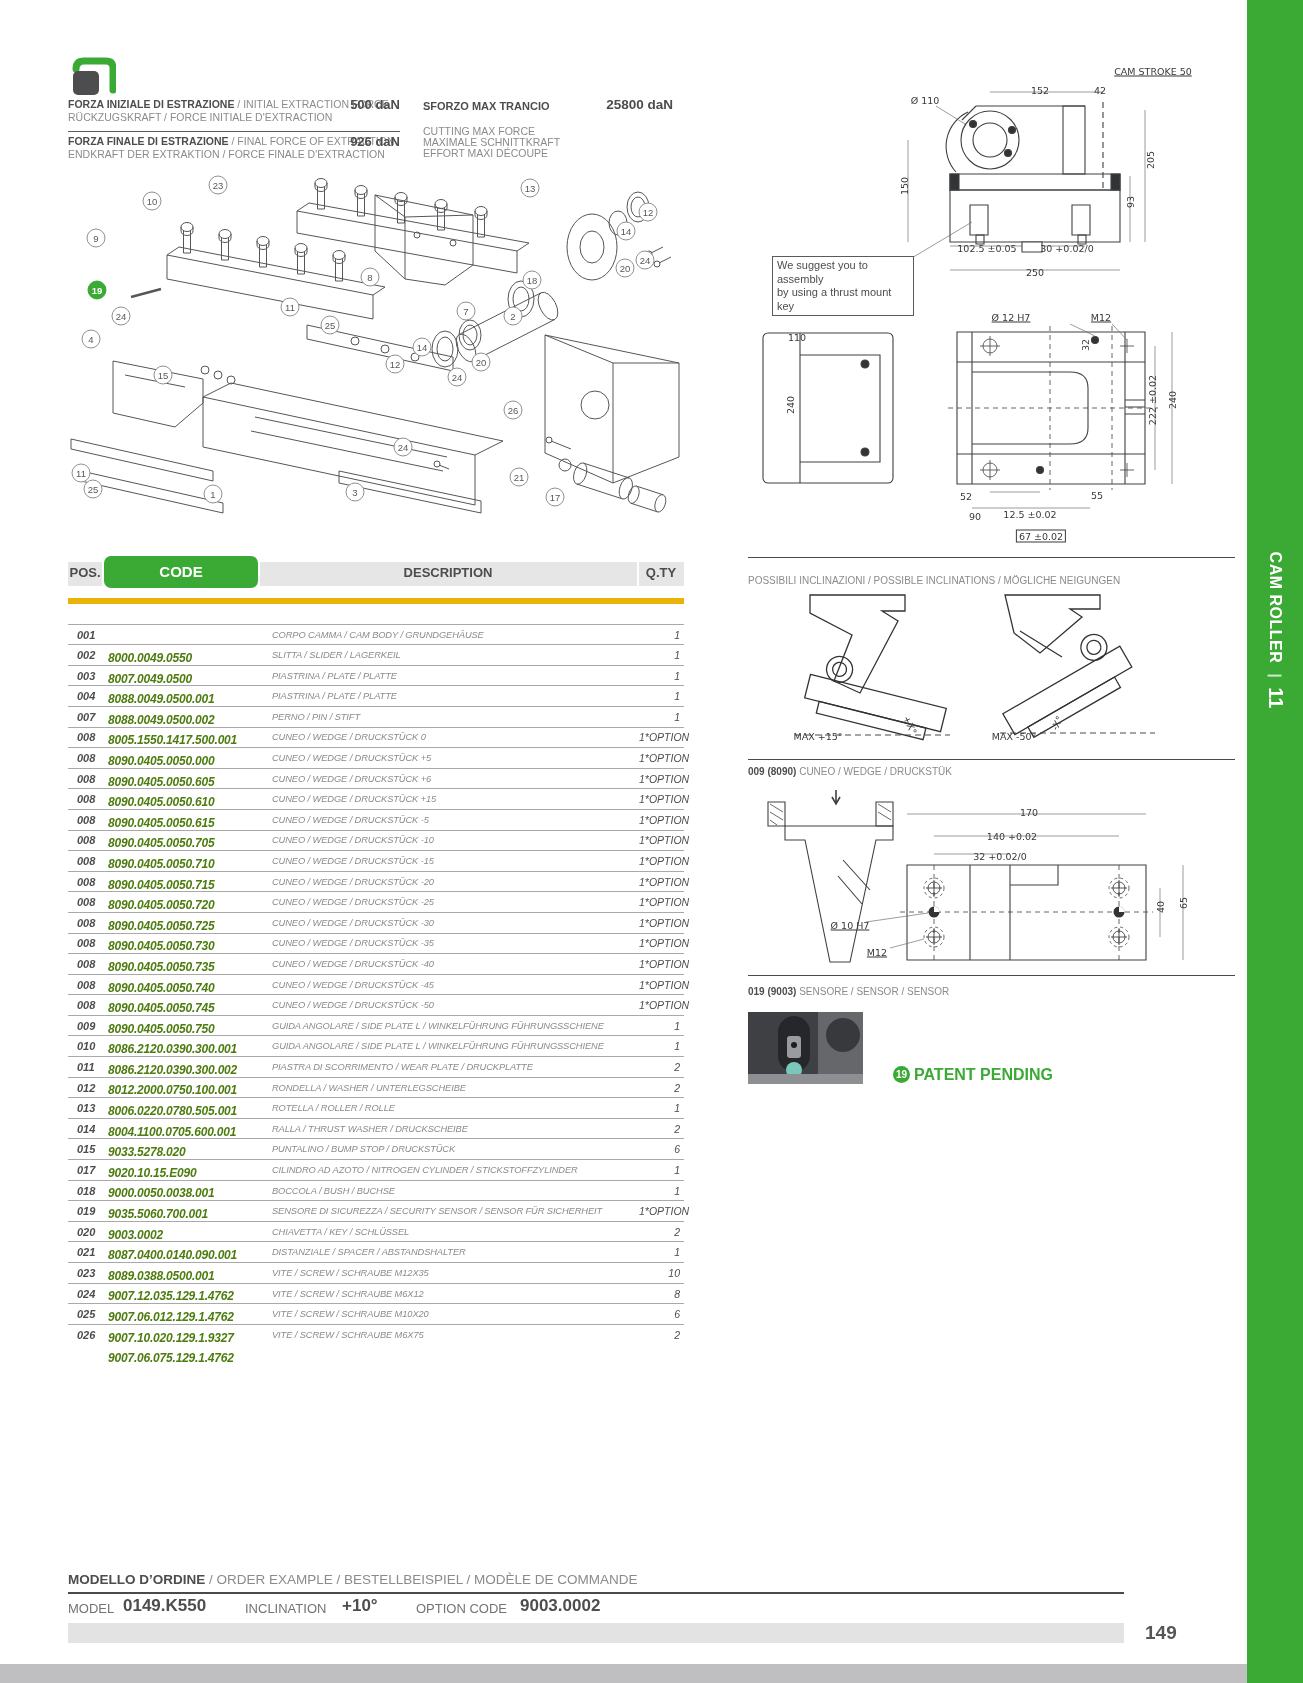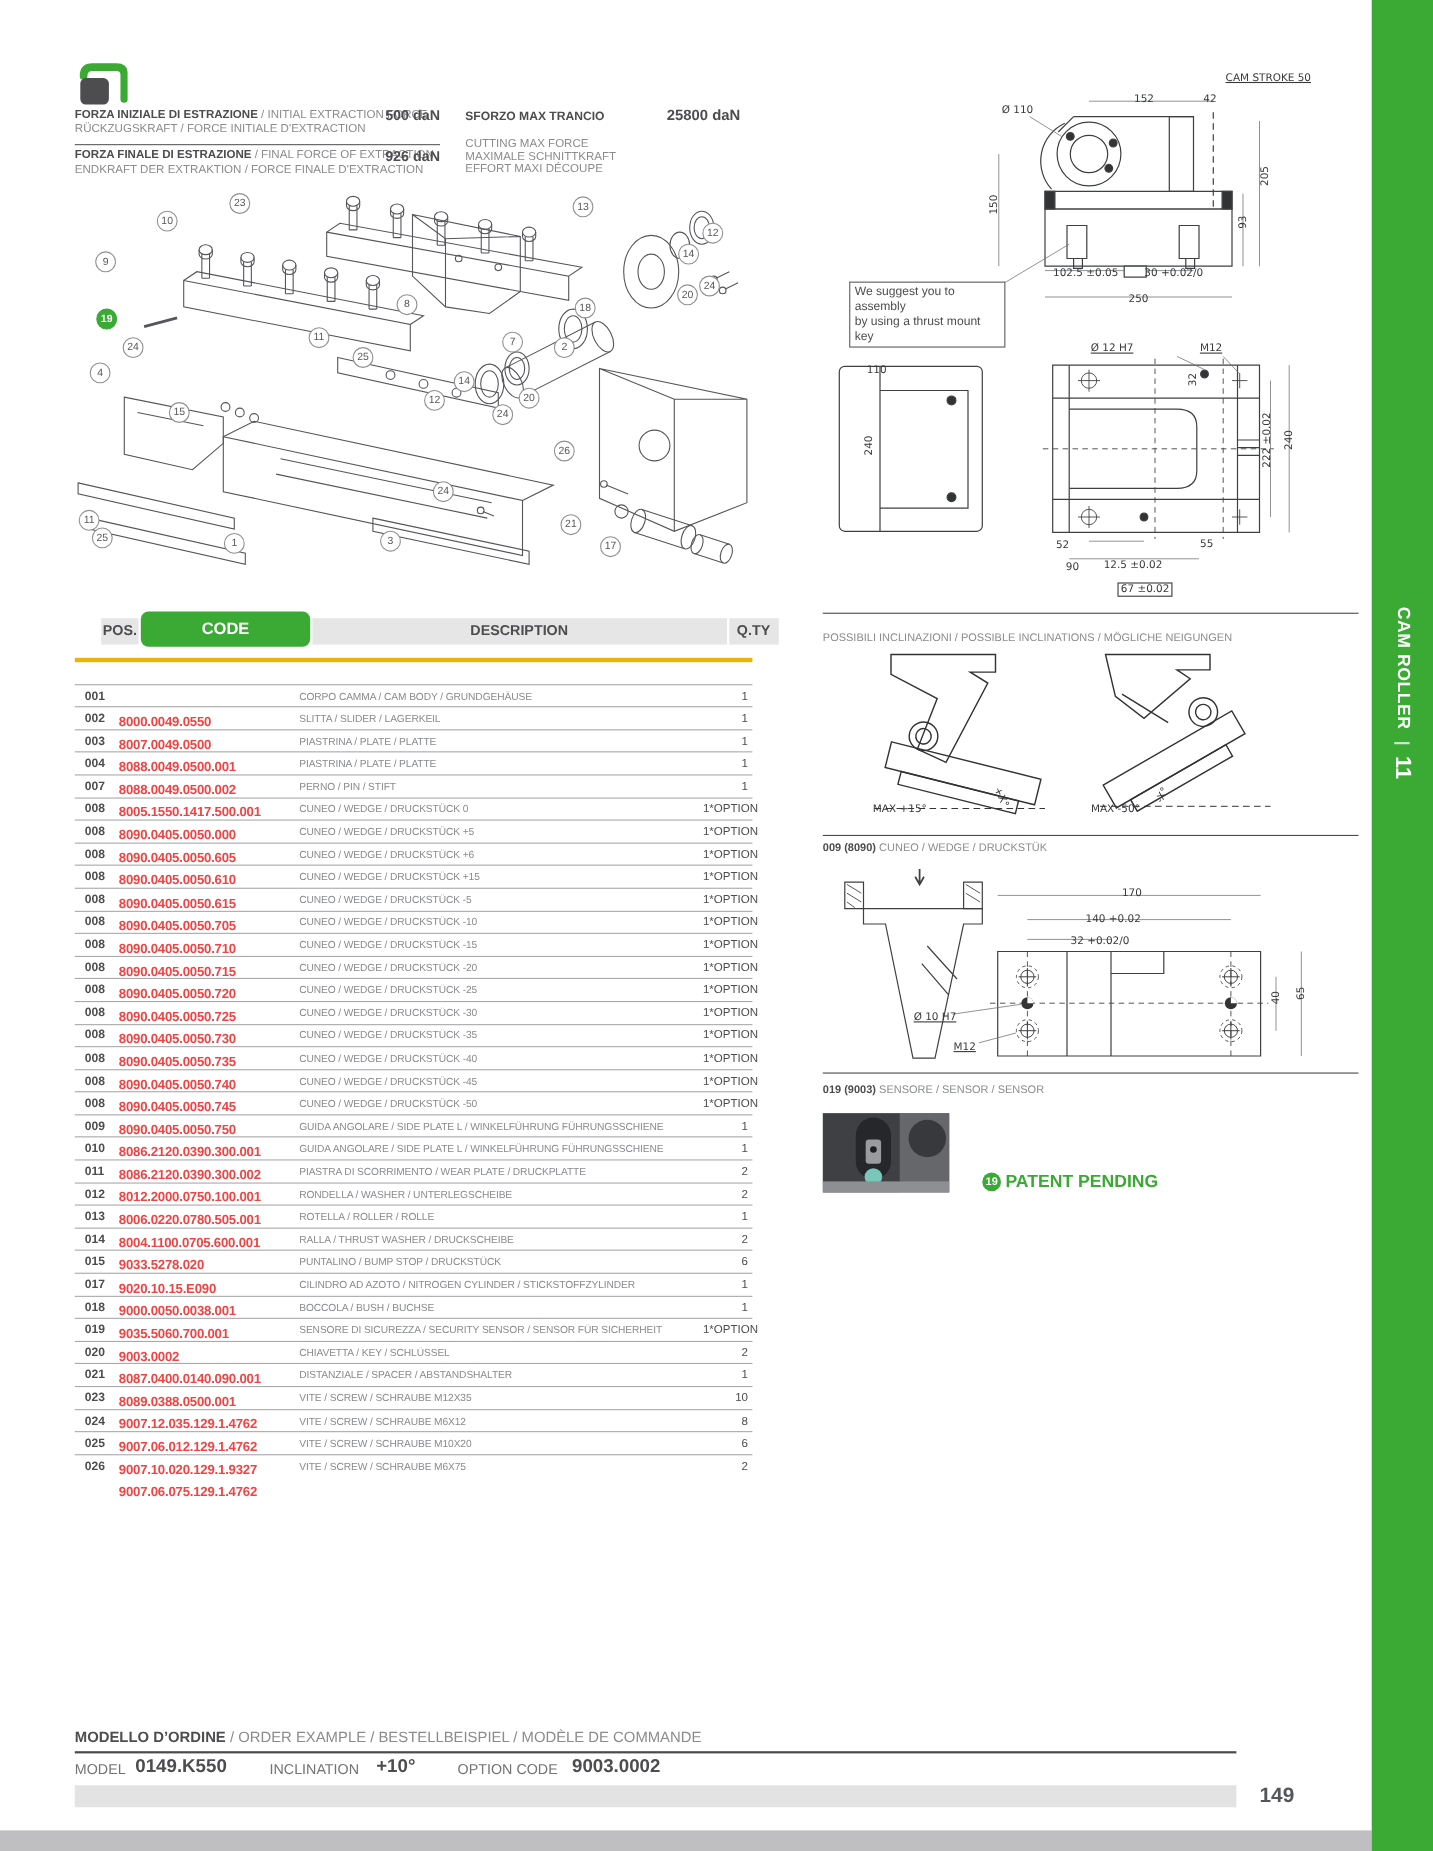--- a/index.html
+++ b/index.html
@@ -21,29 +21,29 @@
   .dim{position:absolute;font-family:"DejaVu Sans",sans-serif;font-size:9.5px;color:#38393b;white-space:nowrap;transform:translate(-50%,-50%);}
   .dim.ul{text-decoration:underline;}
   .dim.boxed{border:1px solid #38393b;padding:0 2px;background:#fff;}
   .co{position:absolute;width:17px;height:17px;border:1px solid #8f9092;border-radius:50%;background:#fff;color:#58585a;font-size:9.5px;display:flex;align-items:center;justify-content:center;transform:translate(-50%,-50%);}
   .co.green{background:#3aaa35;border-color:#3aaa35;color:#fff;font-weight:bold;}
   .note{position:absolute;left:772px;top:256px;width:132px;border:1px solid #5a5b5e;font-size:11px;color:#4d4d4f;padding:2px 4px;line-height:13.5px;background:#fff;}
   .divider{position:absolute;height:1px;background:#4a4a4b;left:748px;width:487px;}
   .sec-label{position:absolute;font-size:10px;white-space:nowrap;text-align:right;}
   
   .ptable{position:absolute;left:68px;top:556px;width:616px;}
-  .thead{position:relative;height:42px;margin-left:24px;}
+  .thead{position:relative;height:42px;}
   .hseg{position:absolute;top:6px;height:24px;background:#e6e6e7;}
   .hgreen{position:absolute;left:36px;top:0;width:154px;height:32px;background:#3aaa35;border-radius:7px;}
   .hlab{position:absolute;font-weight:bold;font-size:13px;color:#4d4d4f;top:9px;transform:translateX(-50%);}
   .hlab.w{color:#fff;font-size:15px;top:7px;}
-  .trows{border-top:4px solid #eab308;}
+  .trows{border-top:6px solid #eab308;font-style:italic;}
   .trow{display:grid;grid-template-columns:40px 156px 375px 43px;height:19.6px;align-items:center;border-bottom:1px solid #a9a9ab;}
   .trow .pos{font-weight:bold;font-size:11px;color:#4d4d4f;padding-left:9px;}
-  .trow .code{font-weight:bold;font-size:12px;color:#ef4444;letter-spacing:-.2px;margin-top:47px;}
+  .trow .code{font-weight:bold;font-size:12px;color:#4d7c0f;letter-spacing:-.2px;margin-top:47px;}
   .trow .desc{font-size:9.3px;color:#8a8b8e;padding-left:8px;letter-spacing:-.1px;white-space:nowrap;overflow:hidden;}
   .trow .qty{font-size:10.5px;color:#4d4d4f;text-align:right;padding-right:2px;}
   
   .photo{position:absolute;left:748px;top:1012px;width:115px;height:72px;background:#55565a;overflow:hidden;}
   .patent{position:absolute;left:914px;top:1066px;font-size:16px;font-weight:bold;color:#3aaa35;white-space:nowrap;}
   .pbadge{position:absolute;left:893px;top:1066px;width:17px;height:17px;border-radius:50%;background:#3aaa35;color:#fff;font-size:10px;font-weight:bold;display:flex;align-items:center;justify-content:center;}
   
   .f-head{position:absolute;left:68px;top:1572px;font-size:13.5px;white-space:nowrap;}
   .f-rule{position:absolute;left:68px;top:1592px;width:1056px;height:1.5px;background:#4a4a4b;}
   .f-lab{position:absolute;top:1601px;font-size:13px;color:#737373;}

